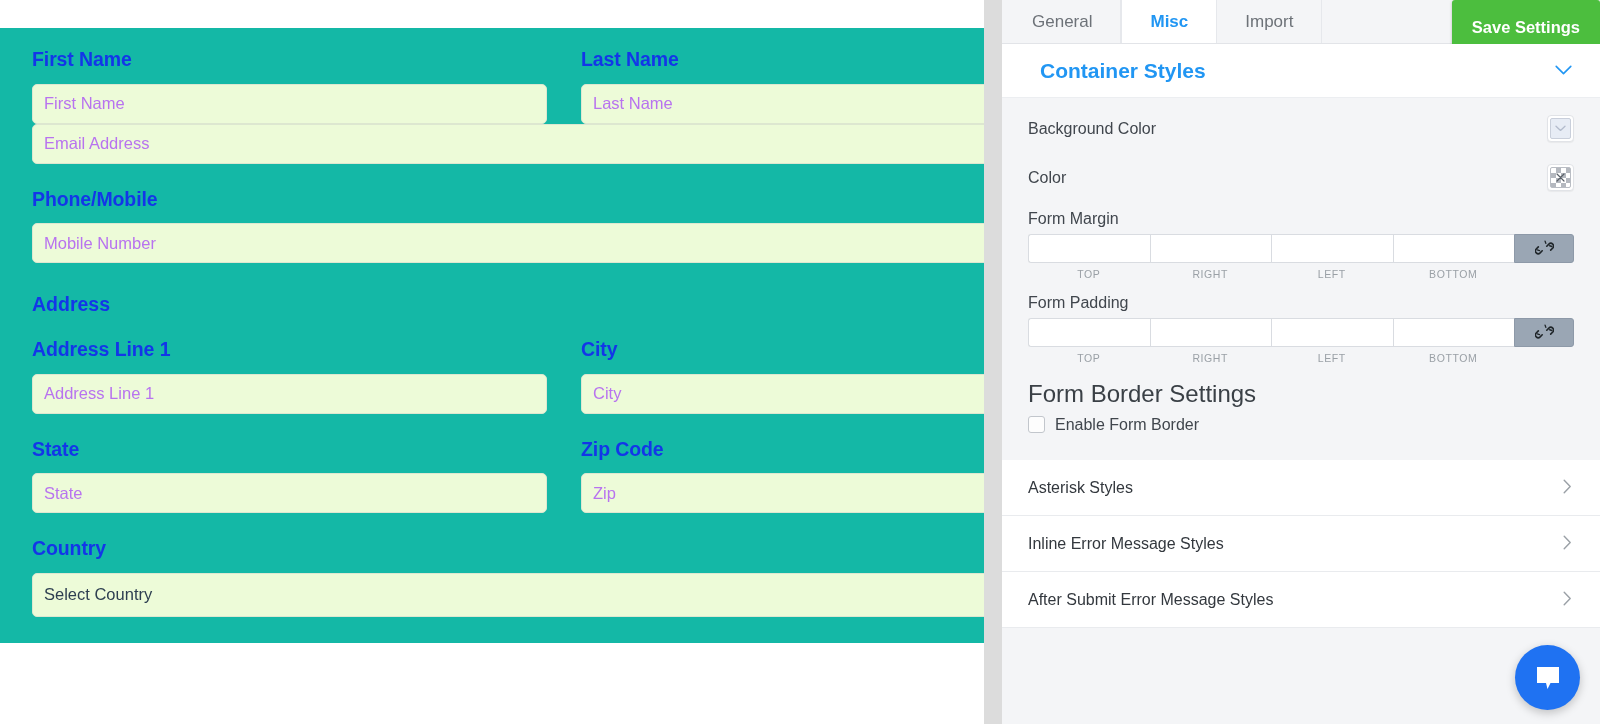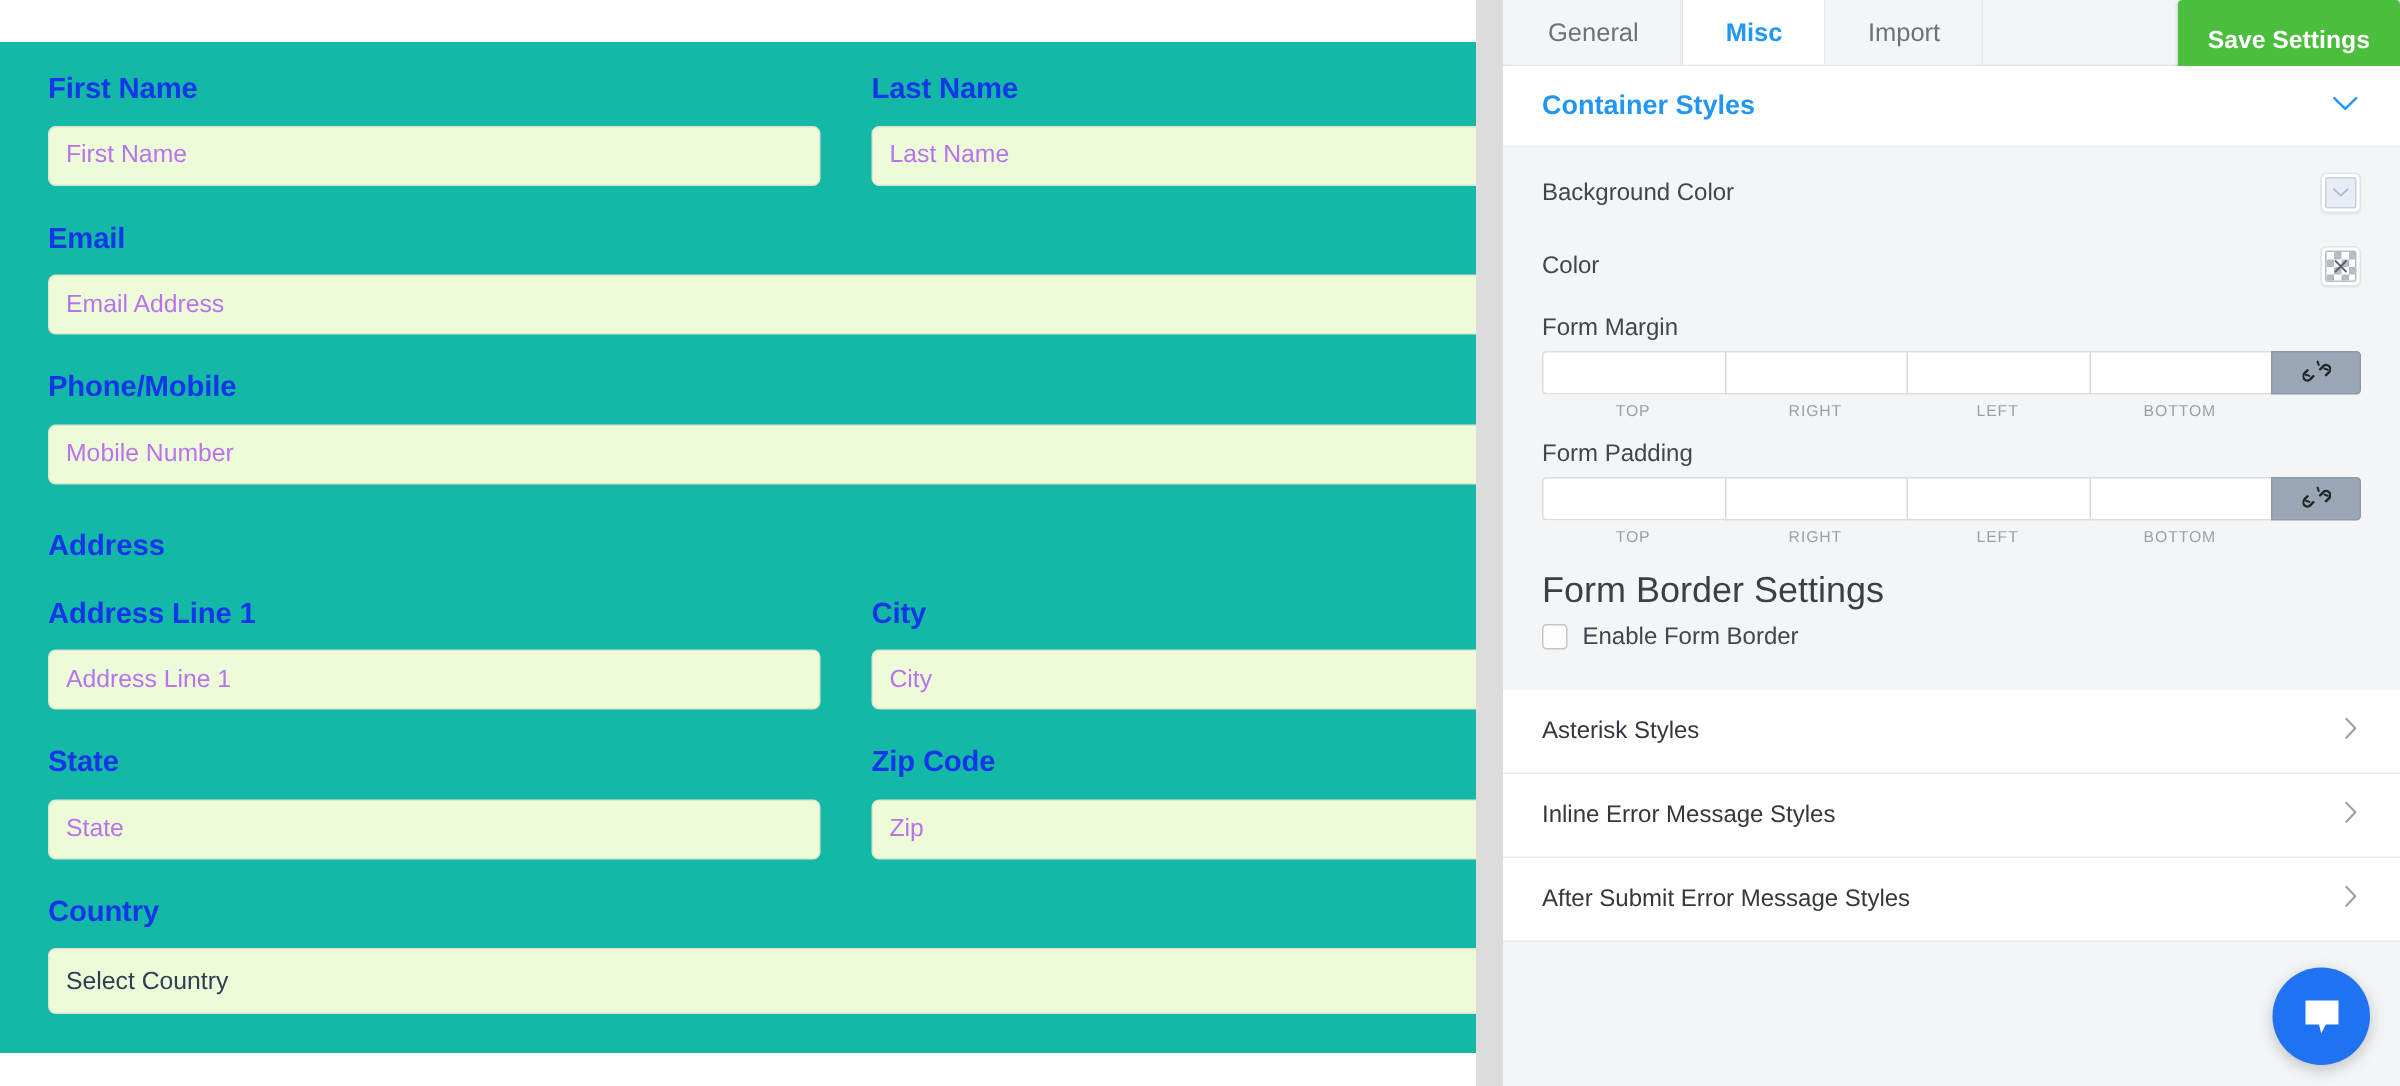--- a/index.html
+++ b/index.html
@@ -80,21 +80,21 @@
   }
 
   .panel-body { position: relative; }
 
   .accordion-head {
     background: #ffffff; height: 54px;
     display: flex; align-items: center; justify-content: space-between;
     padding: 0 28px 0 26px; cursor: pointer;
     border-bottom: 1px solid #eceef1;
   }
-  .accordion-head .ttl { color: #2196f3; font-size: 18px; font-weight: bold; }
+  .accordion-head .ttl { color: #2196f3; font-size: 21px; font-weight: bold; margin-left: 12px; }
   .chev { color: #2196f3; font-size: 15px; line-height: 1; }
   .chev-grey { color: #9aa0a6; font-size: 16px; line-height: 1; }
 
   .section-body { background: #f4f5f7; padding: 6px 26px 20px 26px; }
 
   .opt-row {
     display: flex; align-items: center; justify-content: space-between;
     height: 49px;
   }
   .opt-row .lbl { font-size: 16px; color: #40464d; }
@@ -177,21 +177,20 @@
           <div class="fld-label">First Name</div>
           <input class="txtinput" type="text" placeholder="First Name" style="">
         </div>
         <div class="col">
           <div class="fld-label">Last Name</div>
           <input class="txtinput" type="text" placeholder="Last Name" style="">
         </div>
       </div>
 
       <div>
-        <div class="fld-label sec">Email</div>
         <input class="txtinput" type="text" placeholder="Email Address" style="">
       </div>
 
       <div>
         <div class="fld-label sec">Phone/Mobile</div>
         <input class="txtinput" type="text" placeholder="Mobile Number" style="">
       </div>
 
       <div class="grp-heading">Address</div>
 

